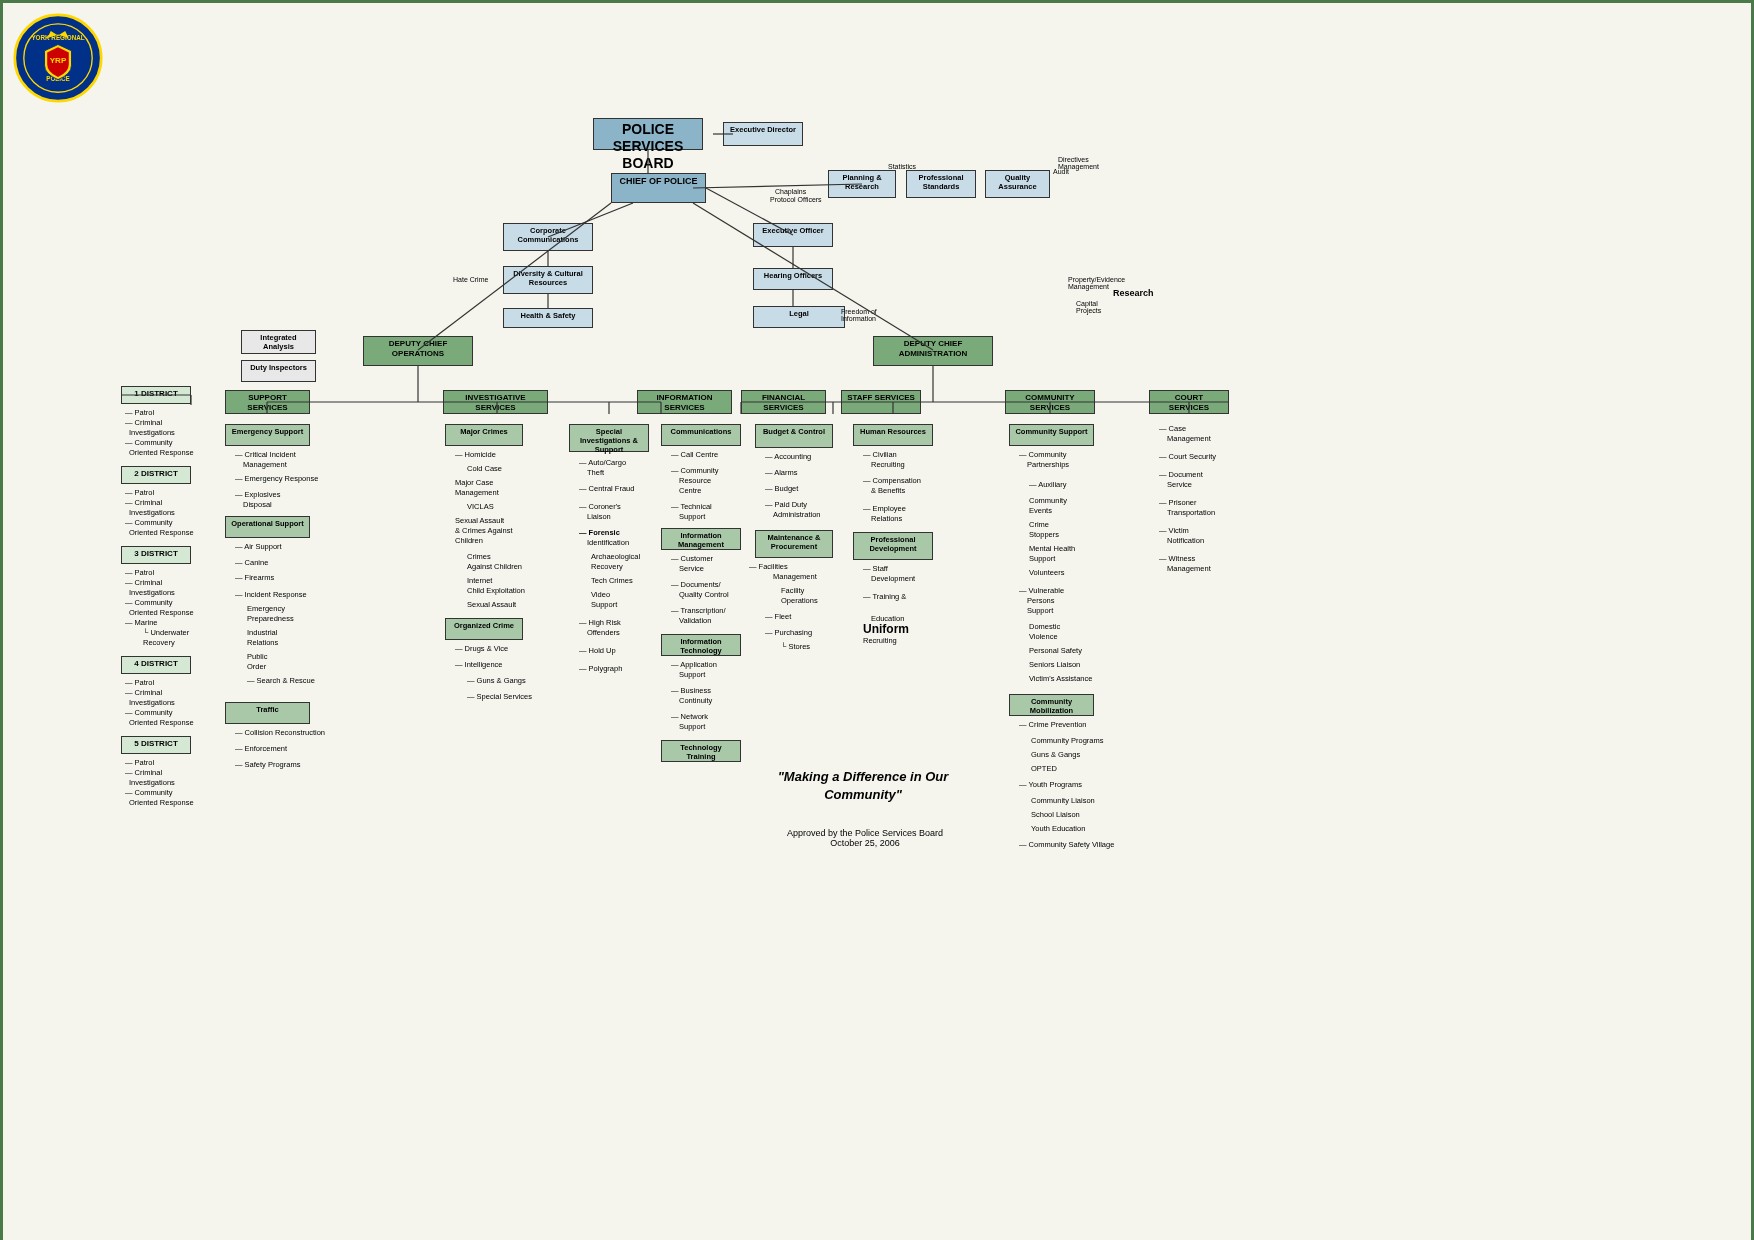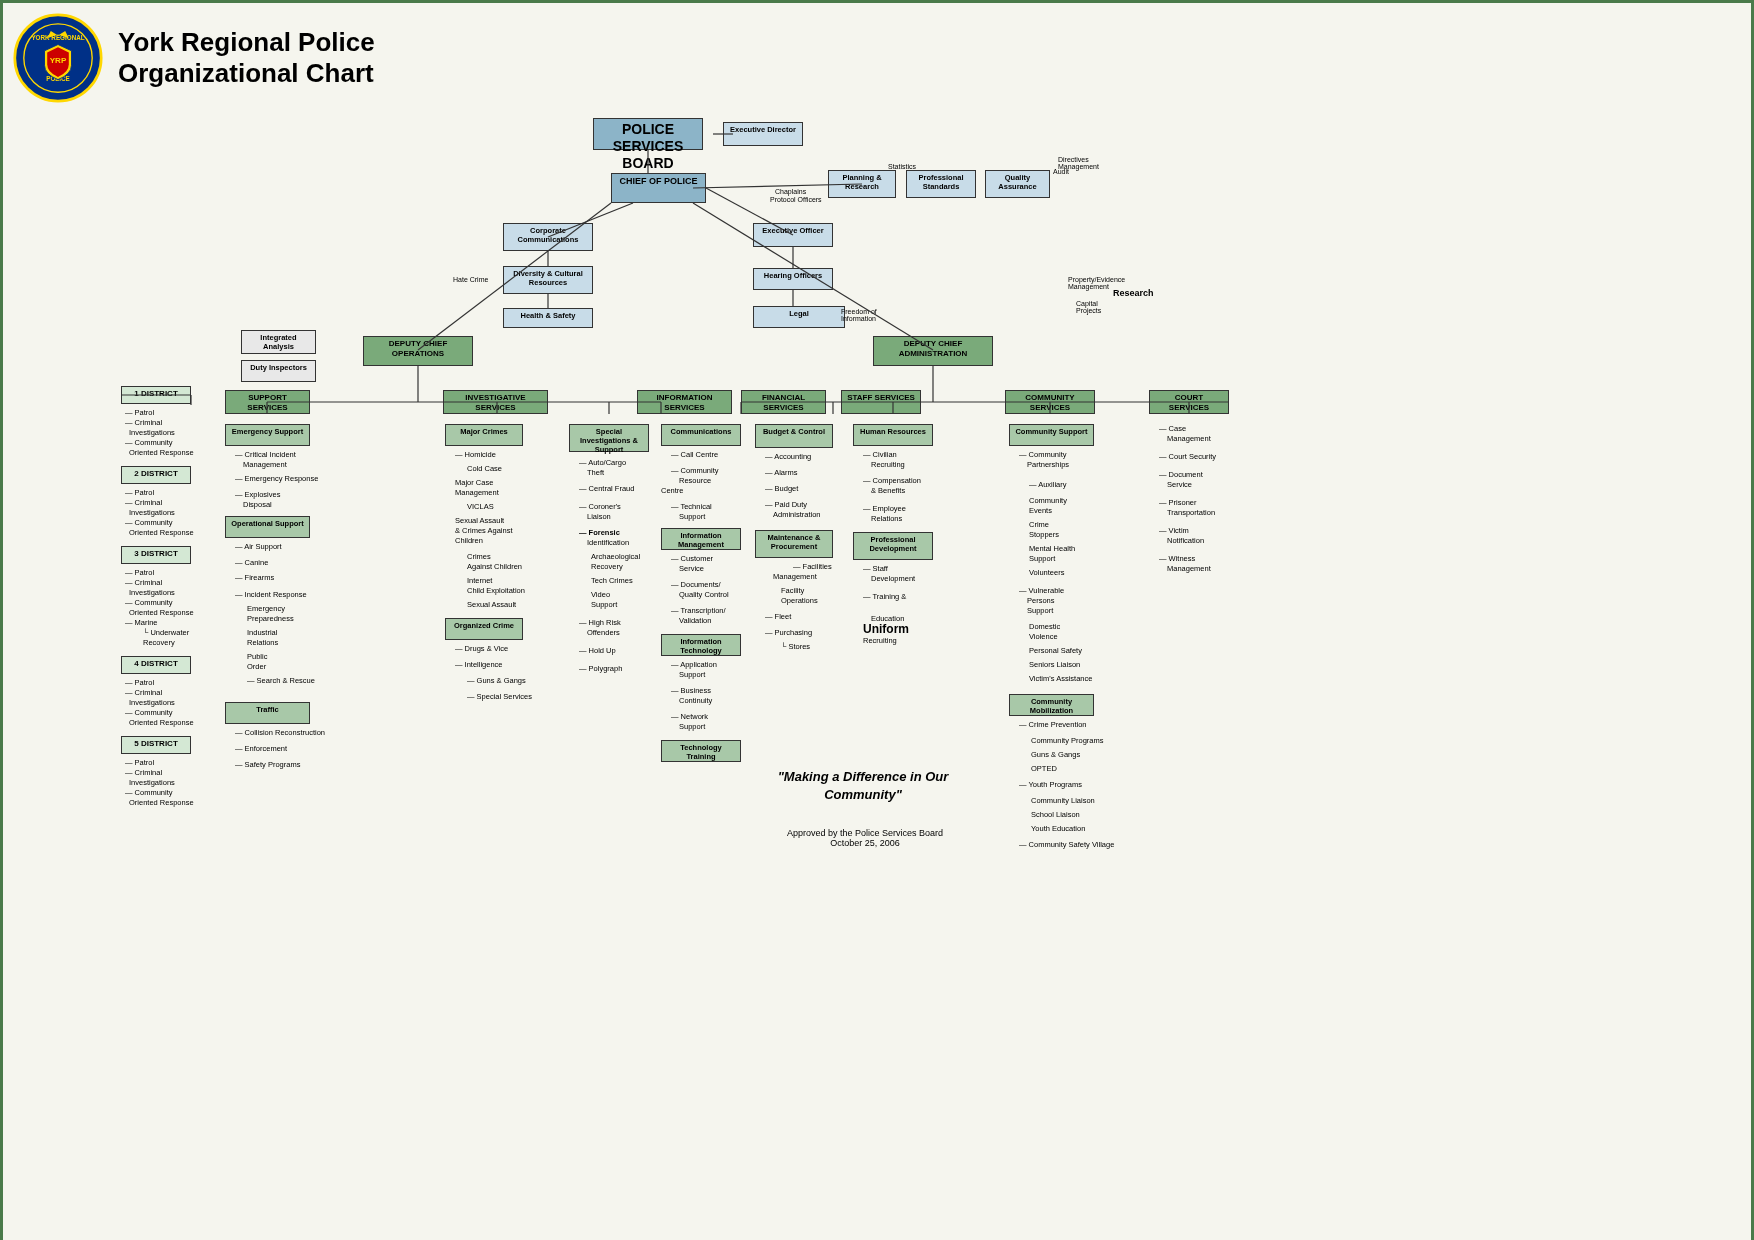--- a/index.html
+++ b/index.html
@@ -96,26 +96,20 @@
       <circle cx="50" cy="50" r="38" fill="#003087" stroke="#FFD700" stroke-width="1.5"></circle>
       <text x="50" y="30" text-anchor="middle" fill="#FFD700" font-size="7" font-weight="bold">YORK REGIONAL</text>
       <text x="50" y="75" text-anchor="middle" fill="#FFD700" font-size="7" font-weight="bold">POLICE</text>
 
       <path d="M50 35 L65 42 L65 58 Q65 68 50 74 Q35 68 35 58 L35 42 Z" fill="#FFD700" stroke="#003087" stroke-width="1"></path>
       <path d="M50 38 L62 44 L62 57 Q62 66 50 71 Q38 66 38 57 L38 44 Z" fill="#c00"></path>
       <text x="50" y="56" text-anchor="middle" fill="#FFD700" font-size="9" font-weight="bold">YRP</text>
 
       <path d="M38 28 L42 20 L50 25 L58 20 L62 28 L50 24 Z" fill="#FFD700"></path>
     </svg>
-    <div class="title-block">
-      <h1>
-        <span>York Regional Police</span><br>
-        <span>Organizational Chart</span>
-      </h1>
-    </div>
   </div>
 
   <div class="org-chart" style="position:relative; height:1130px;">
 
     <div class="box header-box wide" style="left:580px; top:10px; width:110px; height:32px; padding:2px;">
       <span>POLICE SERVICES BOARD</span>
     </div>
 
     <div class="box wide" style="left:710px; top:14px; width:80px; height:24px; font-size:7.5px;">
       <span>Executive Director</span>
@@ -337,21 +331,21 @@
     <div class="plain-text" style="left:574px; top:520px;">Offenders</div>
     <div class="plain-text" style="left:566px; top:538px;">— Hold Up</div>
     <div class="plain-text" style="left:566px; top:556px;">— Polygraph</div>
 
     <div class="box wide" style="left:648px; top:316px; width:80px; height:22px; font-size:7.5px; background:#a8c8a8;">
       <span>Communications</span>
     </div>
     <div class="plain-text" style="left:658px; top:342px;">— Call Centre</div>
     <div class="plain-text" style="left:658px; top:358px;">— Community</div>
     <div class="plain-text" style="left:666px; top:368px;">Resource</div>
-    <div class="plain-text" style="left:648px; top:378px;">Centre</div>
+    <div class="plain-text" style="left:666px; top:378px;">Centre</div>
     <div class="plain-text" style="left:658px; top:394px;">— Technical</div>
     <div class="plain-text" style="left:666px; top:404px;">Support</div>
 
     <div class="box wide" style="left:648px; top:420px; width:80px; height:22px; font-size:7.5px; background:#a8c8a8;">
       <span>Information Management</span>
     </div>
     <div class="plain-text" style="left:658px; top:446px;">— Customer</div>
     <div class="plain-text" style="left:666px; top:456px;">Service</div>
     <div class="plain-text" style="left:658px; top:472px;text-align:center;">— Documents/</div>
     <div class="plain-text" style="left:666px; top:482px;">Quality Control</div>
@@ -377,21 +371,21 @@
     </div>
     <div class="plain-text" style="left:752px; top:344px;">— Accounting</div>
     <div class="plain-text" style="left:752px; top:360px;">— Alarms</div>
     <div class="plain-text" style="left:752px; top:376px;">— Budget</div>
     <div class="plain-text" style="left:752px; top:392px;">— Paid Duty</div>
     <div class="plain-text" style="left:760px; top:402px;">Administration</div>
 
     <div class="box wide" style="left:742px; top:422px; width:78px; height:28px; font-size:7.5px; background:#a8c8a8;">
       <span>Maintenance &amp; Procurement</span>
     </div>
-    <div class="plain-text" style="left:780px; top:454px;">— Facilities</div>
+    <div class="plain-text" style="left:736px; top:454px;">— Facilities</div>
     <div class="plain-text" style="left:760px; top:464px;">Management</div>
     <div class="plain-text" style="left:768px; top:478px;">Facility</div>
     <div class="plain-text" style="left:768px; top:488px;">Operations</div>
     <div class="plain-text" style="left:752px; top:504px;">— Fleet</div>
     <div class="plain-text" style="left:752px; top:520px;">— Purchasing</div>
     <div class="plain-text" style="left:768px; top:534px;">└ Stores</div>
 
     <div class="box wide" style="left:840px; top:316px; width:80px; height:22px; font-size:7.5px; background:#a8c8a8;">
       <span>Human Resources</span>
     </div>

